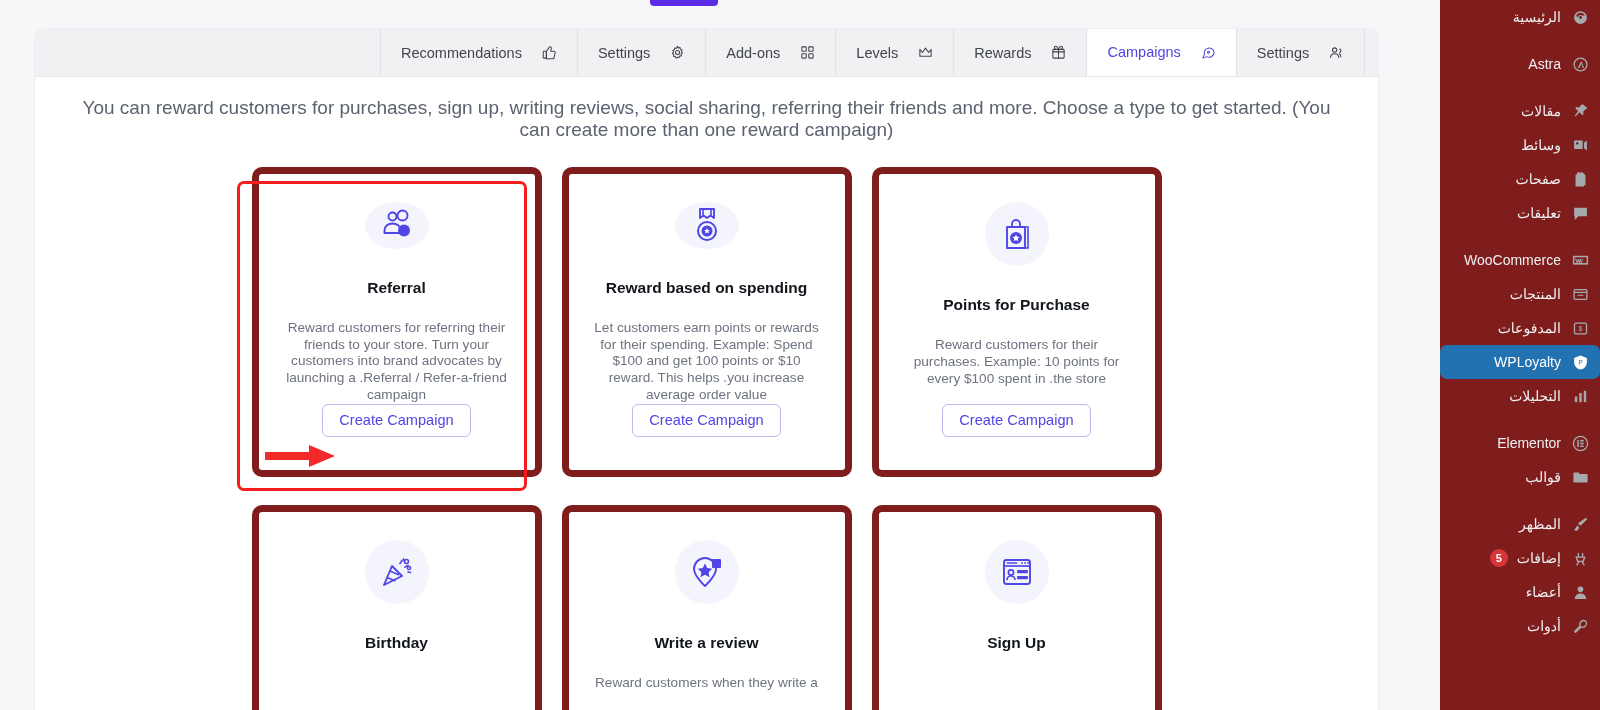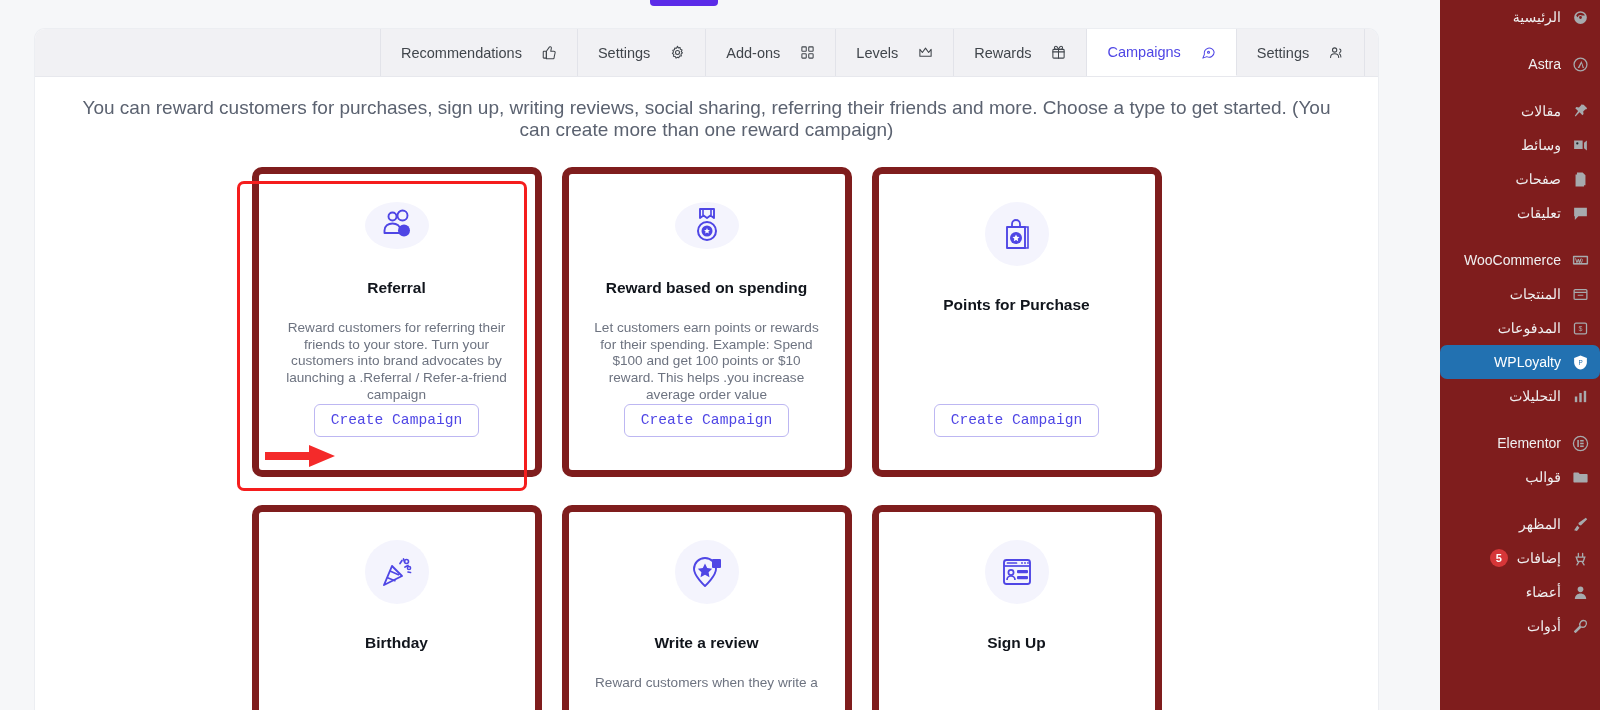--- a/index.html
+++ b/index.html
@@ -113,21 +113,21 @@
   }
   .card-btn {
     margin-top: auto; margin-bottom: 33px;
     border: 1px solid #bdb7f2;
     border-radius: 6px;
     background: #fff;
     color: #4f46e5;
     font-size: 14.6px;
     padding: 7px 16px 8px 16px;
     cursor: pointer;
-    font-family: Liberation Mono, monospace;
+    font-family: Liberation Sans, sans-serif;
   }
 
   
   .hl-box {
     position: absolute; left: 237px; top: 181px;
     width: 290px; height: 310px;
     border: 3px solid #f51d1d;
     border-radius: 7px;
     pointer-events: none;
   }
@@ -290,20 +290,21 @@
           <div class="card-ico-wrap">
             <svg width="32" height="36" viewBox="0 0 32 36" fill="none">
               <path d="M6 11h18v21H6z" stroke="#4f46e5" stroke-width="1.9" stroke-linejoin="round"></path>
               <path d="M24 11h3v21h-3" stroke="#4f46e5" stroke-width="1.6"></path>
               <path d="M11 11V8a4 4 0 018 0v3" stroke="#4f46e5" stroke-width="1.8"></path>
               <circle cx="15" cy="22" r="6" fill="#4f46e5"></circle>
               <path d="M15 18.6l1.1 2.2 2.4.3-1.8 1.7.5 2.4-2.2-1.2-2.2 1.2.5-2.4-1.8-1.7 2.4-.3z" fill="#fff"></path>
             </svg>
           </div>
           <div class="card-title">Points for Purchase</div>
+          <div class="card-desc">Reward customers for their purchases. Example: 10 points for every $100 spent in .the store</div>
           <button class="card-btn">Create Campaign</button>
         </div>
         <div class="card">
           <div class="card-ico-wrap">
             <svg width="34" height="34" viewBox="0 0 34 34" fill="none">
               <path d="M4 30l8-19 10 10z" stroke="#4f46e5" stroke-width="1.9" stroke-linejoin="round"></path>
               <path d="M7 22.5l8.5 3.5M10 16l9 4" stroke="#4f46e5" stroke-width="1.6"></path>
               <path d="M20 8.5l2-3M25 12l3-1.5M23.5 4l1 2.5M28 17l2.5.5" stroke="#4f46e5" stroke-width="1.7" stroke-linecap="round"></path>
               <circle cx="26.5" cy="6.5" r="2" stroke="#4f46e5" stroke-width="1.6"></circle>
               <circle cx="29" cy="13" r="1.6" stroke="#4f46e5" stroke-width="1.5"></circle>

